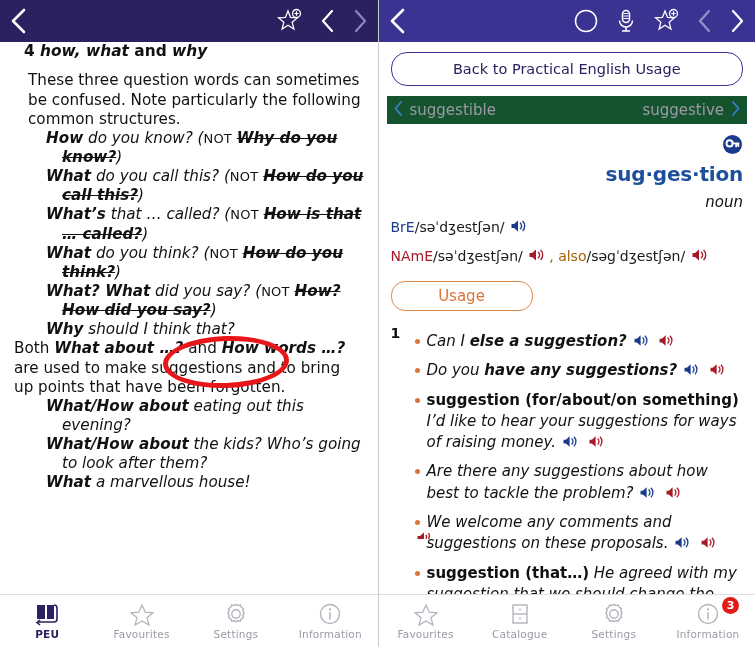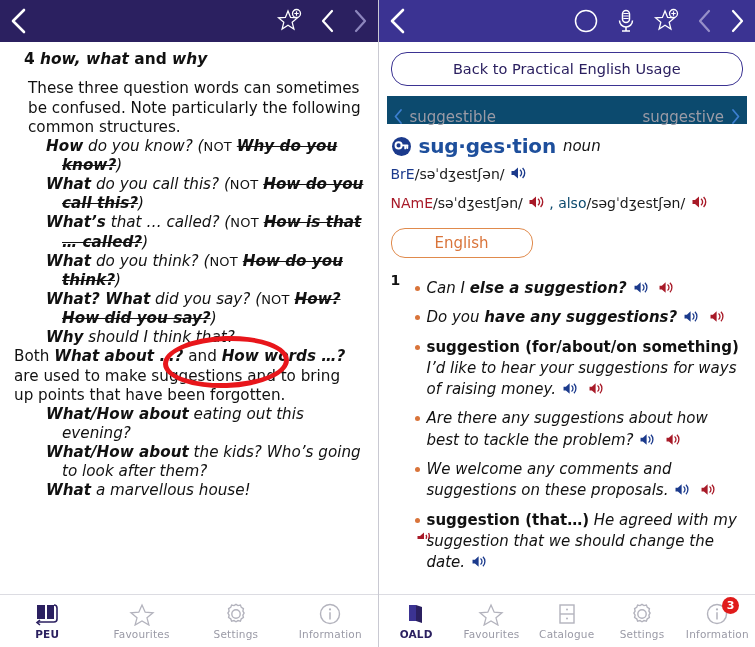--- a/index.html
+++ b/index.html
@@ -22,21 +22,21 @@
   .hdr-left{background:#2b2060;}
   .hdr-right{background:#3b3392;}
   .hdr .spacer{flex:1;}
   .hdr-icons{display:flex;align-items:center;gap:16px;}
   .ico{display:inline-flex;align-items:center;justify-content:center;}
   .ico svg{display:block;}
 
   
   .peu-body{
     position:absolute;top:42px;left:0;right:0;bottom:52px;
-    padding:8px 14px 0 14px;box-sizing:border-box;
+    padding:0 14px 0 14px;box-sizing:border-box;
     overflow:hidden;
     font-size:15.2px;line-height:1.26;color:#111;
   }
   .peu-title{font-size:15.4px;font-weight:bold;margin:0 0 10px 10px;}
   .peu-title i{font-style:italic;}
   .peu-p{margin:0 0 0 14px;text-indent:0;}
   .peu-p.flush{margin-left:0;}
   .ex{margin:0 0 0 48px;text-indent:-16px;font-style:italic;}
   .ex b{font-weight:bold;font-style:italic;}
   .notw{font-style:normal;font-variant:small-caps;font-size:13px;letter-spacing:.2px;}
@@ -75,36 +75,36 @@
     position:absolute;top:42px;left:0;right:0;bottom:52px;
     overflow:hidden;background:#fff;
   }
   .backbtn{
     margin:10px 12px 0 12px;height:32px;
     border:1px solid #3b3392;border-radius:16px;
     display:flex;align-items:center;justify-content:center;
     color:#2b2060;font-size:14.5px;background:#fff;
   }
   .navstrip{
-    margin:10px 8px 0 8px;height:28px;background:#0c4a6e;
-    display:flex;padding:12px 6px;box-sizing:border-box;
+    margin:10px 8px 0 8px;height:28px;background:#14532d;
+    display:flex;align-items:center;padding:0 6px;box-sizing:border-box;
     color:#9b9ba6;font-size:15px;
   }
   .navstrip .prevw{margin-left:6px;flex:1;}
   .navstrip .nextw{margin-right:6px;text-align:right;}
   .navchev{color:#3c7fd0;}
 
   .entry{padding:10px 12px 0 12px;font-size:15px;color:#111;}
-  .headline{display:flex;align-items:center;gap:7px;}
+  .headline{display:flex;align-items:flex-end;gap:7px;flex-direction:column;}
   .hw{color:#1e4f9c;font-size:20px;font-weight:bold;letter-spacing:-.2px;}
   .pos{font-style:italic;font-size:15px;color:#111;}
   .pron{margin-top:6px;font-size:14px;line-height:1.5;}
   .bre{color:#1b3a8c;}
   .name{color:#a81a28;}
-  .also{color:#0c4a6e;margin-top:12px;}
+  .also{color:#a16207;margin-top:12px;}
   .ipa{color:#1a1a1a;}
 
   .idioms{
     margin:12px 0 0 0;width:140px;height:28px;
     border:1px solid #e08a4c;border-radius:14px;
     display:flex;align-items:center;justify-content:center;
     color:#d9743a;font-size:15px;background:#fff;
   }
 
   .sense{display:flex;margin-top:14px;}
@@ -337,21 +337,21 @@
           </span><span class="also">, also</span><span class="ipa">/səgˈdʒestʃən/</span>
           <span class="spk">
             <svg width="20" height="16" viewBox="0 0 20 16">
               <path d="M1.5 6 H4 L8 2.4 V13.6 L4 10 H1.5 Z" fill="#a81a28"></path>
               <path d="M10 4.8 a4 4 0 0 1 0 6.4" stroke="#a81a28" stroke-width="1.4" fill="none"></path>
               <path d="M12.6 3 a7 7 0 0 1 0 10" stroke="#a81a28" stroke-width="1.4" fill="none"></path>
             </svg>
           </span>
         </div>
 
-        <div class="idioms">English</div>
+        <div class="idioms">Usage</div>
 
         <div class="sense">
           <div class="snum">1</div>
           <div class="sbody">
 
             <ul class="exlist">
               <li class="exitem">
                 <span>Can I </span><b>else a suggestion?</b>
                 <span class="spk"><svg width="19" height="15" viewBox="0 0 20 16">
                       <path d="M1.5 6 H4 L8 2.4 V13.6 L4 10 H1.5 Z" fill="#1b3a8c"></path>
@@ -432,29 +432,20 @@
       <span class="cutoff">
         <svg width="22" height="9" viewBox="0 0 20 9">
             <path d="M1.5 6 H4 L8 2.4 V9 H1.5 Z" fill="#a81a28"></path>
             <path d="M10 4.8 a4 4 0 0 1 0 4" stroke="#a81a28" stroke-width="1.4" fill="none"></path>
             <path d="M12.6 3 a7 7 0 0 1 0 6" stroke="#a81a28" stroke-width="1.4" fill="none"></path>
           </svg>
       </span>
     </div>
 
     <div class="tabbar">
-      <div class="tab active">
-        <span class="ico">
-          <svg width="28" height="24" viewBox="0 0 28 24">
-            <path d="M7 3 H14 V19 H7 Z" fill="#3b3392"></path>
-            <path d="M14 3 L20 5 V21 L14 19 Z" fill="#2b2060"></path>
-          </svg>
-        </span>
-        <span class="lbl">OALD</span>
-      </div>
       <div class="tab">
         <span class="ico">
           <svg width="28" height="24" viewBox="0 0 28 24">
               <path d="M14 3 L17.2 10.2 L25 10.8 L19 15.8 L20.9 23 L14 19 L7.1 23 L9 15.8 L3 10.8 L10.8 10.2 Z" stroke="#b3b3bd" stroke-width="1.3" fill="none"></path>
             </svg>
         </span>
         <span class="lbl">Favourites</span>
       </div>
       <div class="tab">
         <span class="ico">

